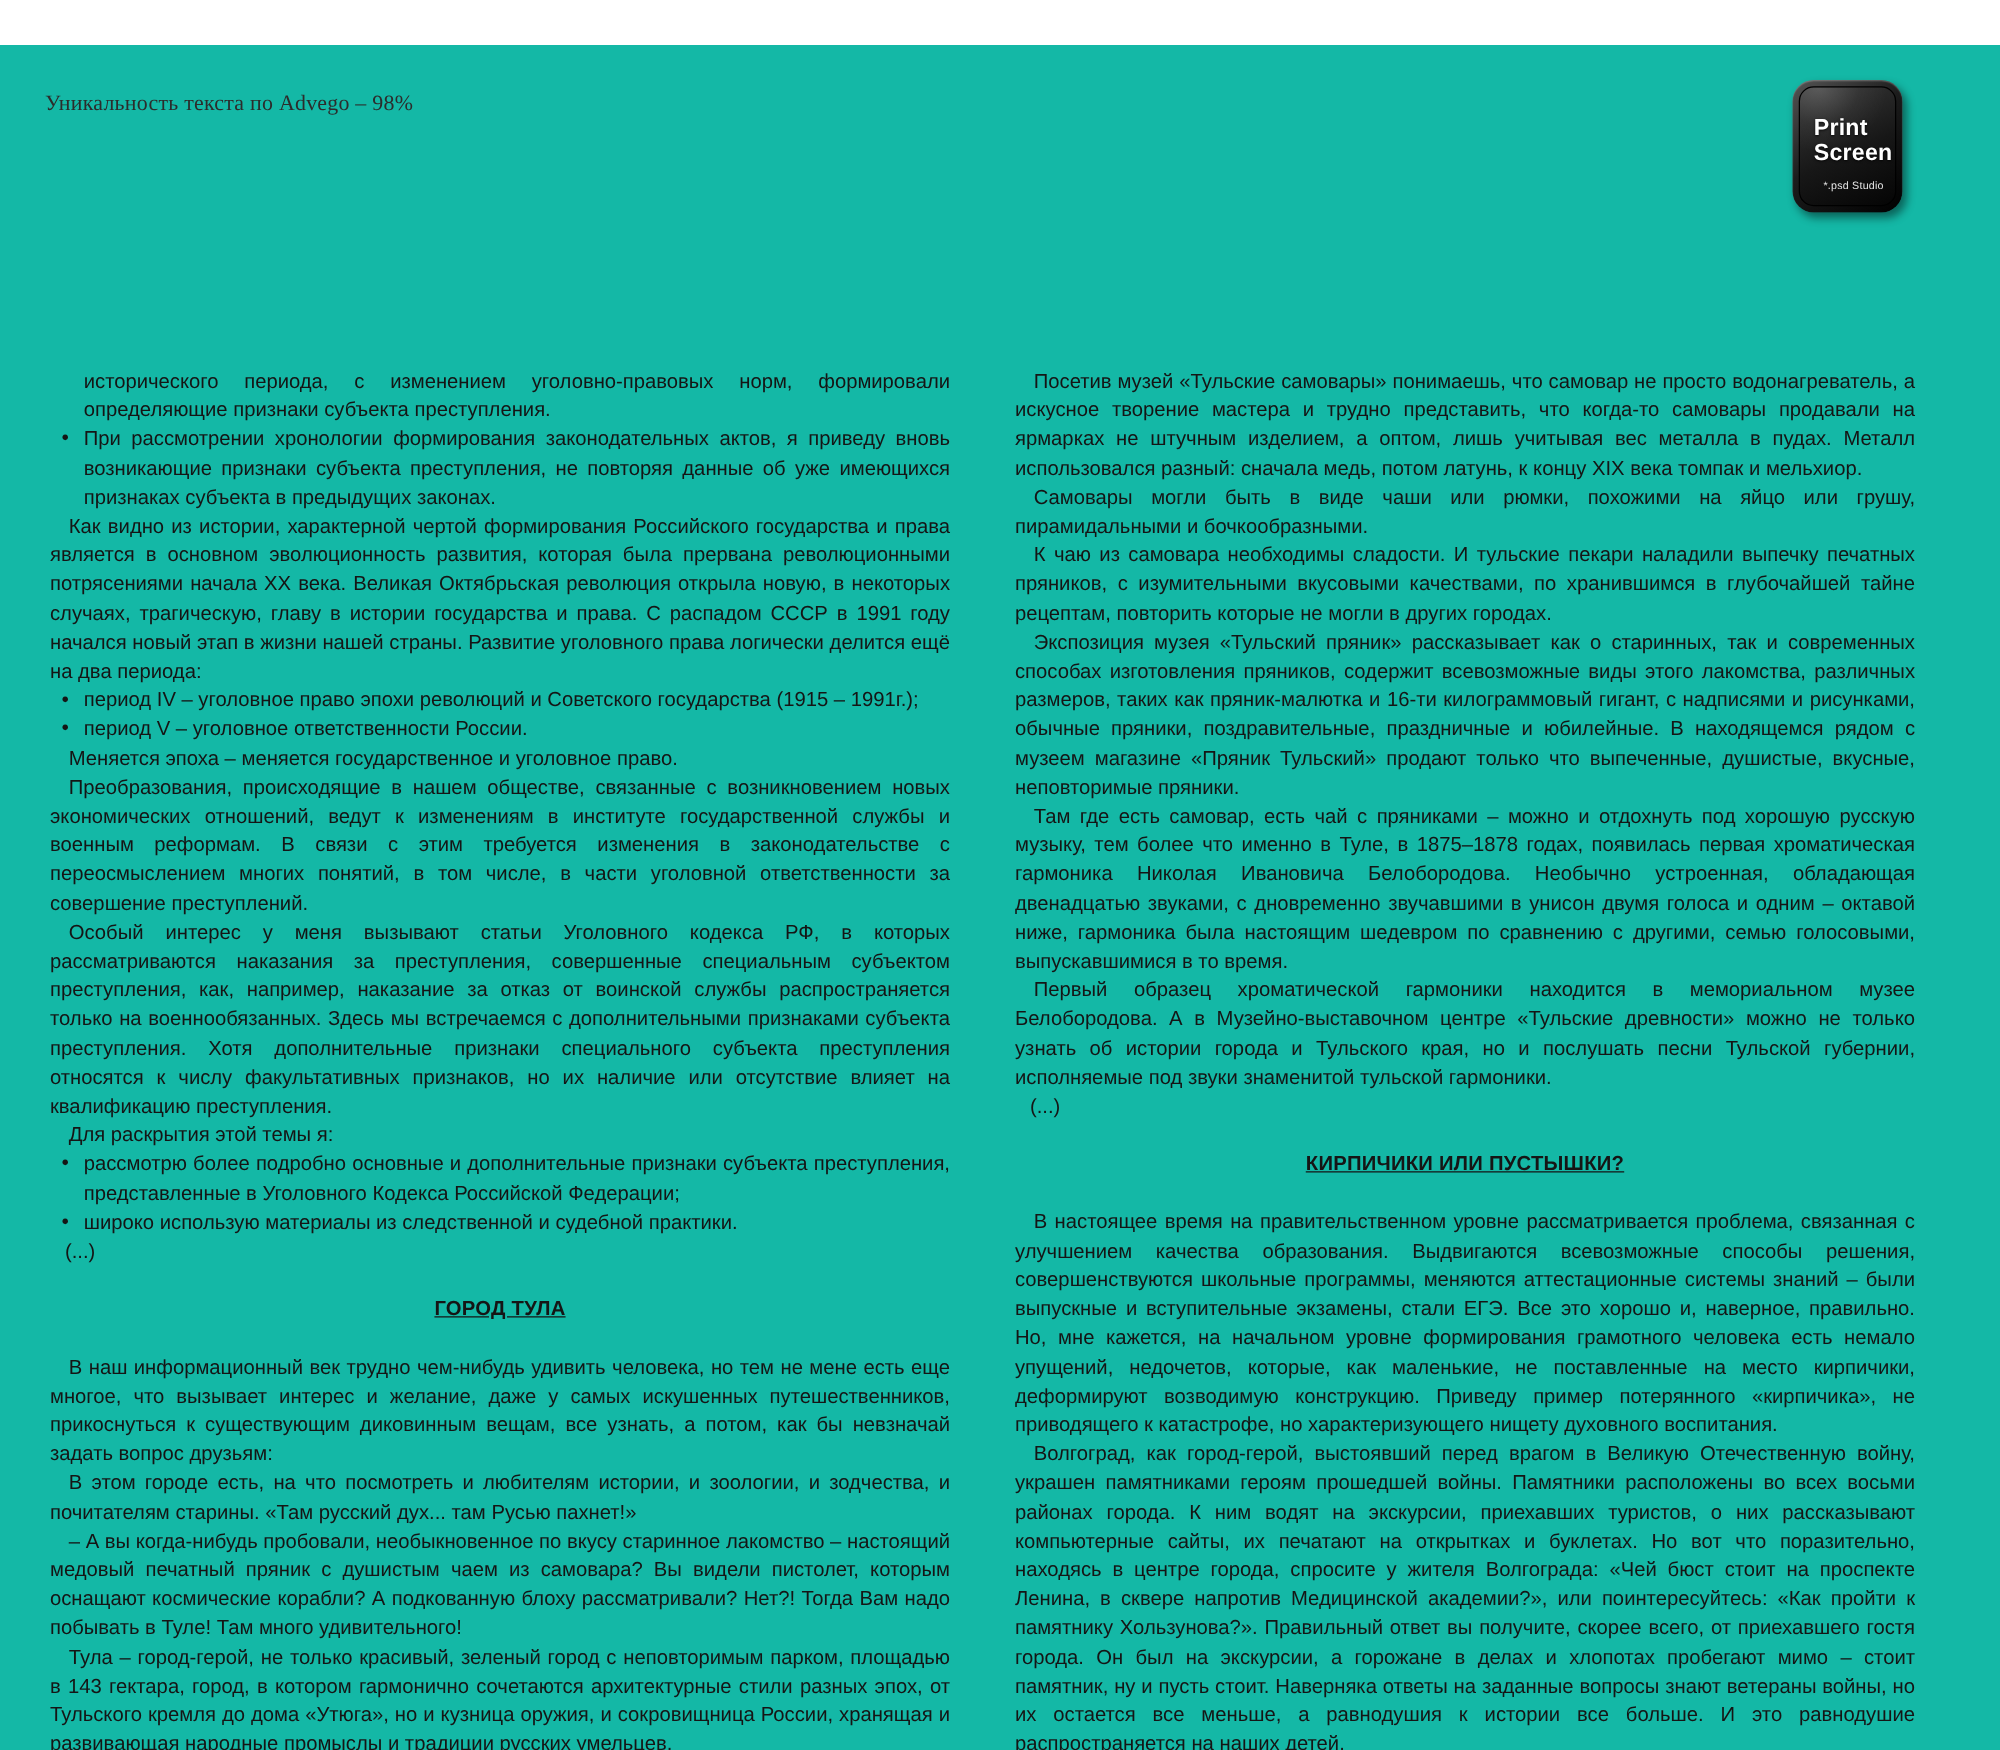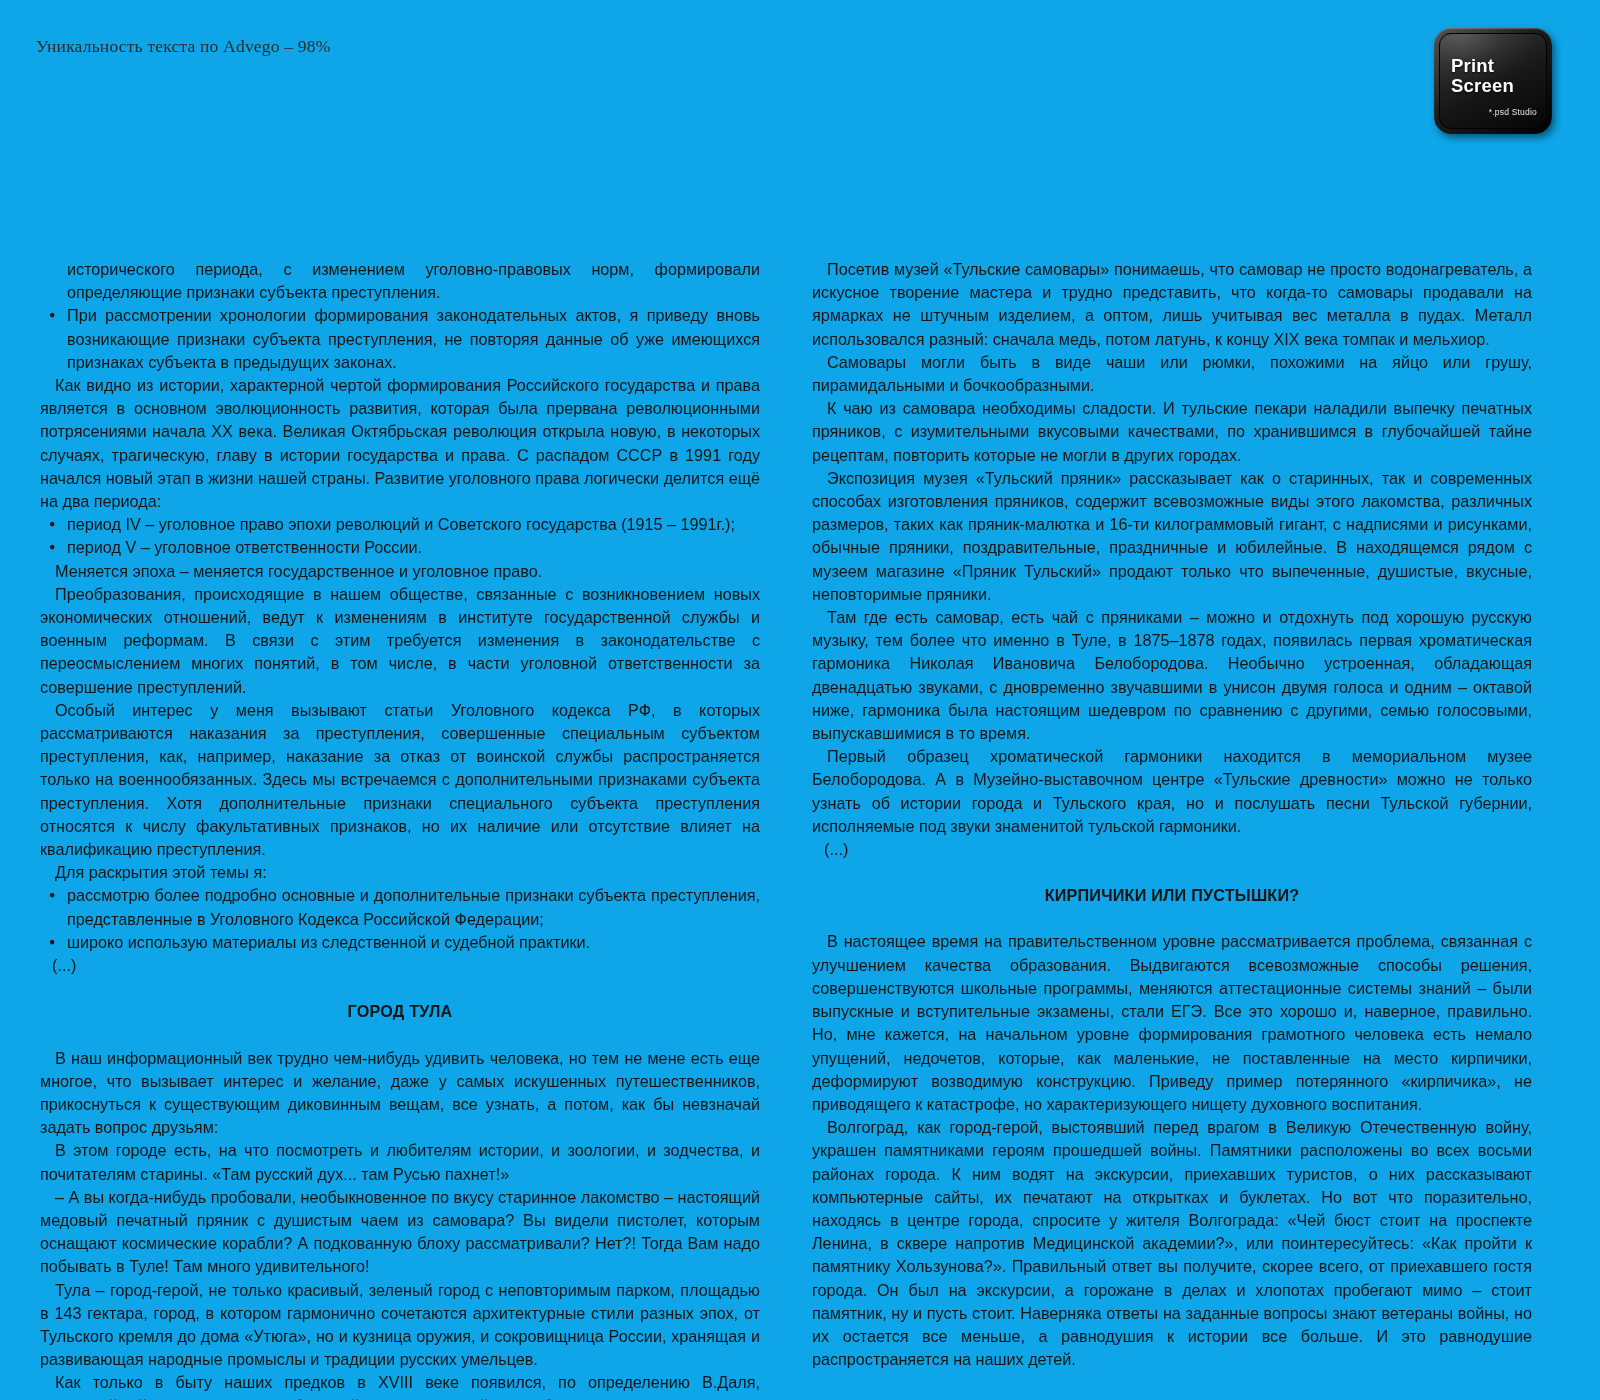--- a/index.html
+++ b/index.html
@@ -4,36 +4,36 @@
 <style>
   * { margin: 0; padding: 0; box-sizing: border-box; }
   html, body { background: #ffffff; }
   body {
     width: 1600px; height: 1400px;
     font-family: "Liberation Sans", sans-serif;
     position: relative;
     overflow: hidden;
     color: #1b1b1b;
   }
-  .page { position: absolute; inset: 0; background: #0ea5e9; }
+  .page { position: absolute; inset: 0; background: #14b8a6; margin-top: 36px; }
 
   .header-label {
     position: absolute;
     left: 36px; top: 36px;
     font-family: "Liberation Serif", serif;
     font-size: 17.5px;
     color: #2c2c2c;
     letter-spacing: 0.2px;
   }
 
   
   .badge {
     position: absolute;
     left: 1434px; top: 28px;
-    width: 118px; height: 106px;
+    width: 88px; height: 106px;
     border-radius: 17px;
     background: linear-gradient(140deg, #555555 0%, #1c1c1c 45%, #000000 100%);
     box-shadow: 3px 4px 7px rgba(0,0,0,0.45), inset 0 1px 1px rgba(255,255,255,0.25);
   }
   .badge-inner {
     position: absolute; inset: 5px;
     border-radius: 12px;
     background:
       radial-gradient(120% 90% at 20% 0%, rgba(255,255,255,0.18) 0%, rgba(255,255,255,0.04) 35%, rgba(255,255,255,0) 60%),
       linear-gradient(155deg, #3a3a3a 0%, #171717 55%, #050505 100%);
@@ -82,20 +82,21 @@
     left: 9px; top: -1px;
     font-size: 10.5px;
     line-height: 23.2px;
   }
   .heading {
     text-align: center;
     font-weight: bold;
     text-indent: 0;
     margin: 23px 0 23px 0;
     letter-spacing: 0.2px;
+    text-decoration: underline;
   }
 </style>
 </head>
 <body>
 
 <div class="page">
 
   <div class="header-label">Уникальность текста по Advego – 98%</div>
 
   <div class="badge">

